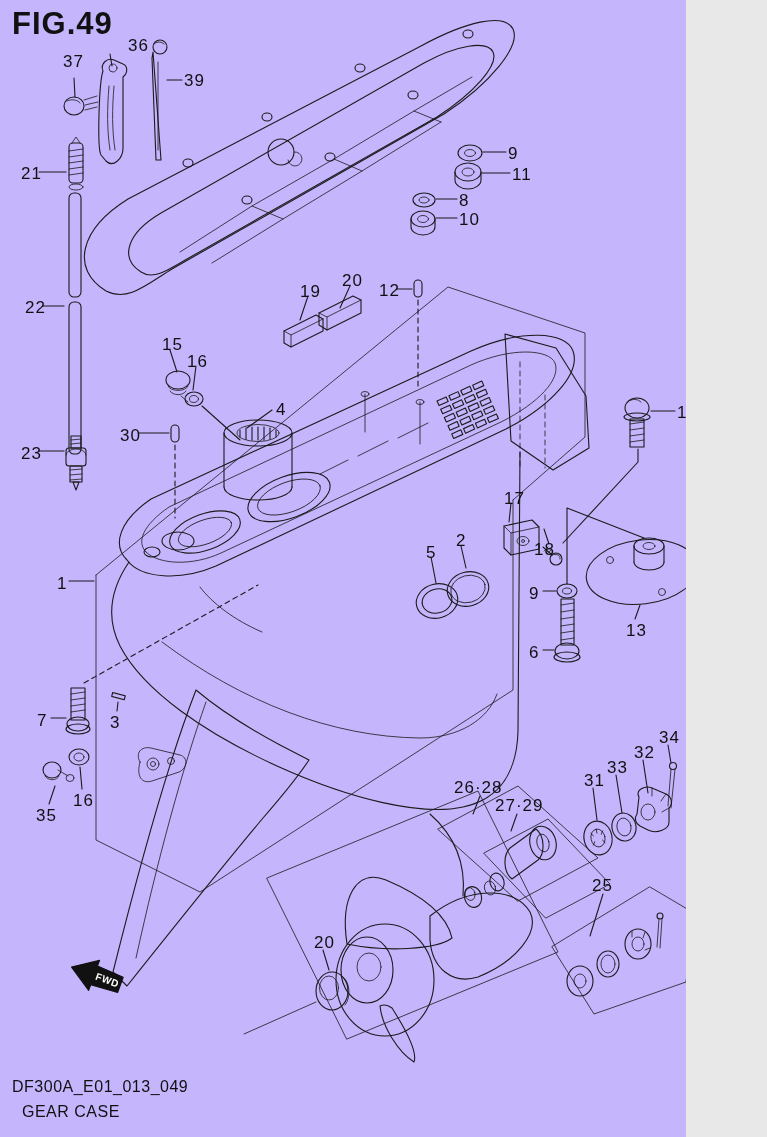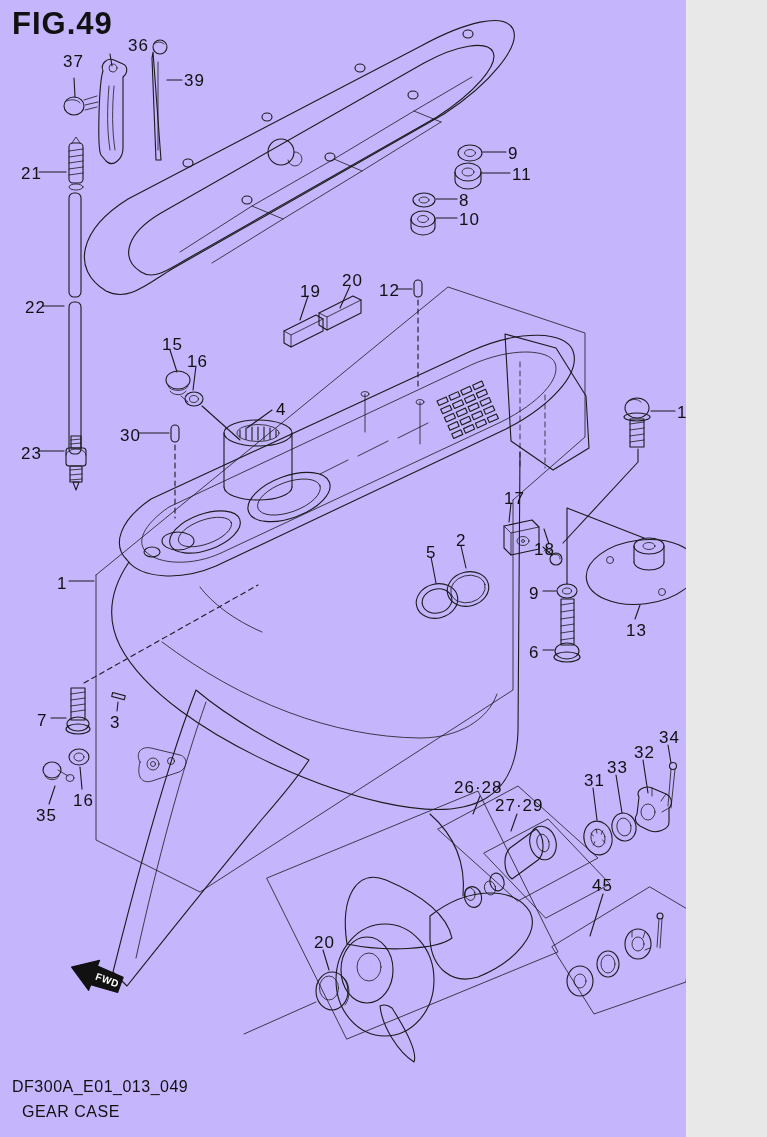--- a/index.html
+++ b/index.html
@@ -445,19 +445,19 @@
       <span class="callout" style="left: 110px; top: 713px;">3</span>
       <span class="callout" style="left: 73px; top: 791px;">16</span>
       <span class="callout" style="left: 36px; top: 806px;">35</span>
       <span class="callout" style="left: 454px; top: 778px;">26·28</span>
       <span class="callout" style="left: 495px; top: 796px; text-align: center;">27·29</span>
       <span class="callout" style="left: 584px; top: 771px;">31</span>
       <span class="callout" style="left: 607px; top: 758px;">33</span>
       <span class="callout" style="left: 634px; top: 743px;">32</span>
       <span class="callout" style="left: 659px; top: 728px;">34</span>
       <span class="callout" style="left: 314px; top: 933px;">20</span>
-      <span class="callout" style="left: 592px; top: 876px;">45</span>
+      <span class="callout" style="left: 592px; top: 876px;">25</span>
     </div>
 
   <div class="footer-code">DF300A_E01_013_049</div>
   <div class="footer-title">GEAR CASE</div>
   <div class="page-letter">D</div>
 </div>
 
 </body></html>

